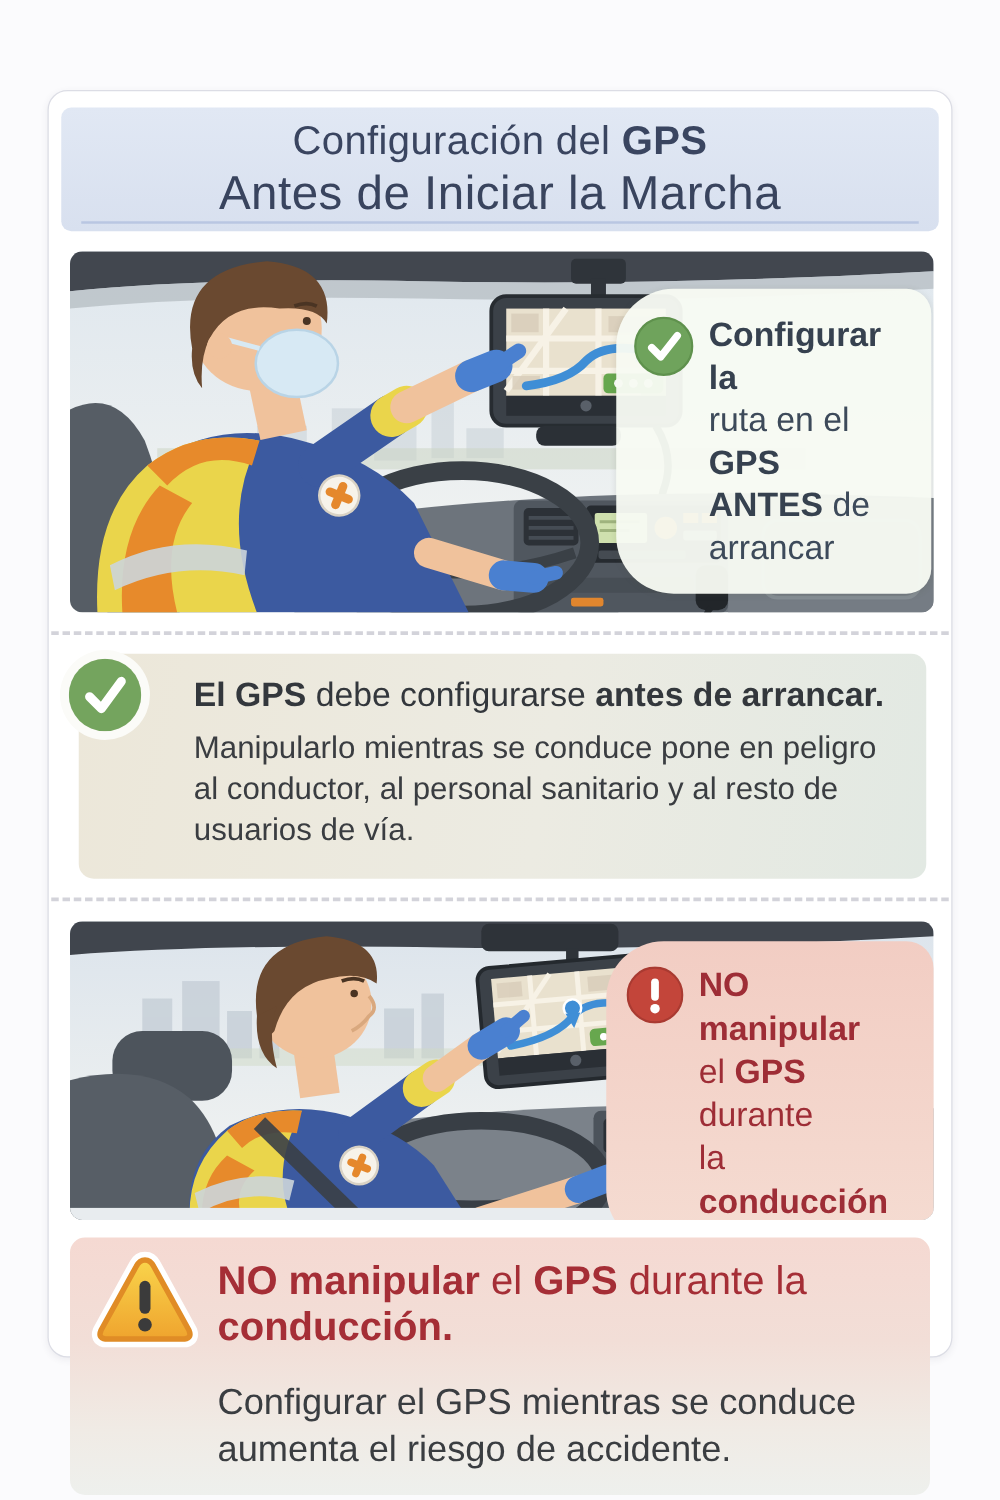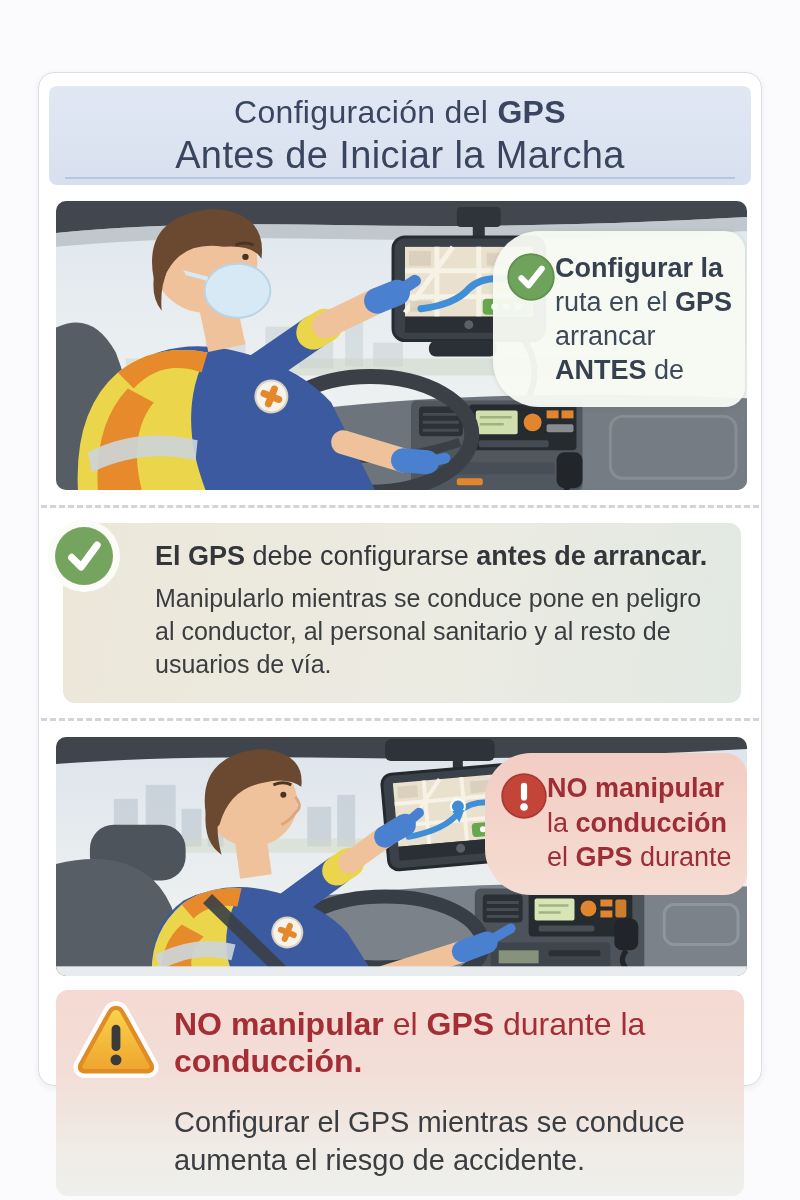--- a/index.html
+++ b/index.html
@@ -12,21 +12,21 @@
         border-radius:8px;display:flex;flex-direction:column;align-items:center;justify-content:center;position:relative}
   .t1{font-size:32px;color:#3a4560;letter-spacing:.3px}
   .t2{font-size:38px;font-weight:normal;color:#39445e;margin-top:3px;letter-spacing:.4px}
   .b{font-weight:bold}
   .underline{position:absolute;left:16px;right:16px;bottom:6px;border-bottom:2px solid #b9c6e2}
   
   .panel{position:relative;margin:16px 14px 0 17px;border-radius:10px;overflow:hidden}
   .panel svg{display:block;width:100%;height:auto}
   .divider{border-top:3px dashed #d3d3da;margin:15px 2px}
   
-  .callout{position:absolute;display:flex;align-items:flex-start}
+  .callout{position:absolute;display:flex;gap:12px;align-items:flex-start}
   .co-ok{right:2px;top:30px;width:252px;background:rgba(247,250,243,.96);
          border-radius:46px 20px 20px 46px;padding:20px 12px 20px 14px;box-shadow:0 1px 5px rgba(80,90,70,.15)}
   .co-ok .ico{width:48px;height:48px;flex:0 0 48px;margin-top:2px}
   .co-ok .txt{font-size:27px;line-height:1.26;color:#3d4a5a}
   .co-ok .txt .b{color:#36414f}
   .co-no{right:0;top:16px;width:262px;background:linear-gradient(180deg,#f2cdc3,#f5dcd2);
          border-radius:46px 22px 22px 46px;padding:18px 12px 20px 16px}
   .co-no .ico{width:46px;height:46px;flex:0 0 46px;margin-top:2px}
   .co-no .txt{font-size:27px;line-height:1.28;color:#9e2d36}
   
@@ -174,22 +174,22 @@
     <div class="callout co-ok">
       <div class="ico">
         <svg viewBox="0 0 40 40">
             <circle cx="20" cy="20" r="19" fill="#6fa35c" stroke="#5f914d" stroke-width="1.5"></circle>
             <path d="M12 21 L18 27 L29 13" stroke="#fff" stroke-width="5" fill="none" stroke-linecap="round" stroke-linejoin="round"></path>
           </svg>
       </div>
       <div class="txt">
         <div><span class="b">Configurar la</span></div>
         <div><span>ruta en el </span><span class="b">GPS</span></div>
+        <div><span class="b">ANTES</span><span> de</span></div>
         <div><span>arrancar</span></div>
-        <div><span class="b">ANTES</span><span> de</span></div>
       </div>
     </div>
   </div>
 
   <div class="divider"></div>
 
   <div class="note">
     <div class="big-check">
       <svg viewBox="0 0 40 40">
           <circle cx="20" cy="20" r="20" fill="#74a45e"></circle>
@@ -324,22 +324,22 @@
     <div class="callout co-no">
       <div class="ico">
         <svg viewBox="0 0 40 40">
             <circle cx="20" cy="20" r="19" fill="#c3453a" stroke="#a93a31" stroke-width="1.5"></circle>
             <rect x="17.3" y="8.5" width="5.4" height="15.5" rx="2.7" fill="#fff"></rect>
             <circle cx="20" cy="29.5" r="3.3" fill="#fff"></circle>
           </svg>
       </div>
       <div class="txt">
         <div><span class="b">NO manipular</span></div>
+        <div><span>el </span><span class="b">GPS</span><span> durante</span></div>
         <div><span>la </span><span class="b">conducción</span></div>
-        <div><span>el </span><span class="b">GPS</span><span> durante</span></div>
       </div>
     </div>
   </div>
 
   <div class="warn">
     <div class="tri">
       <svg viewBox="0 0 100 94">
         <defs>
           <linearGradient id="gld" x1="0" y1="0" x2="0" y2="1">
             <stop offset="0" stop-color="#f9d44b"></stop>

